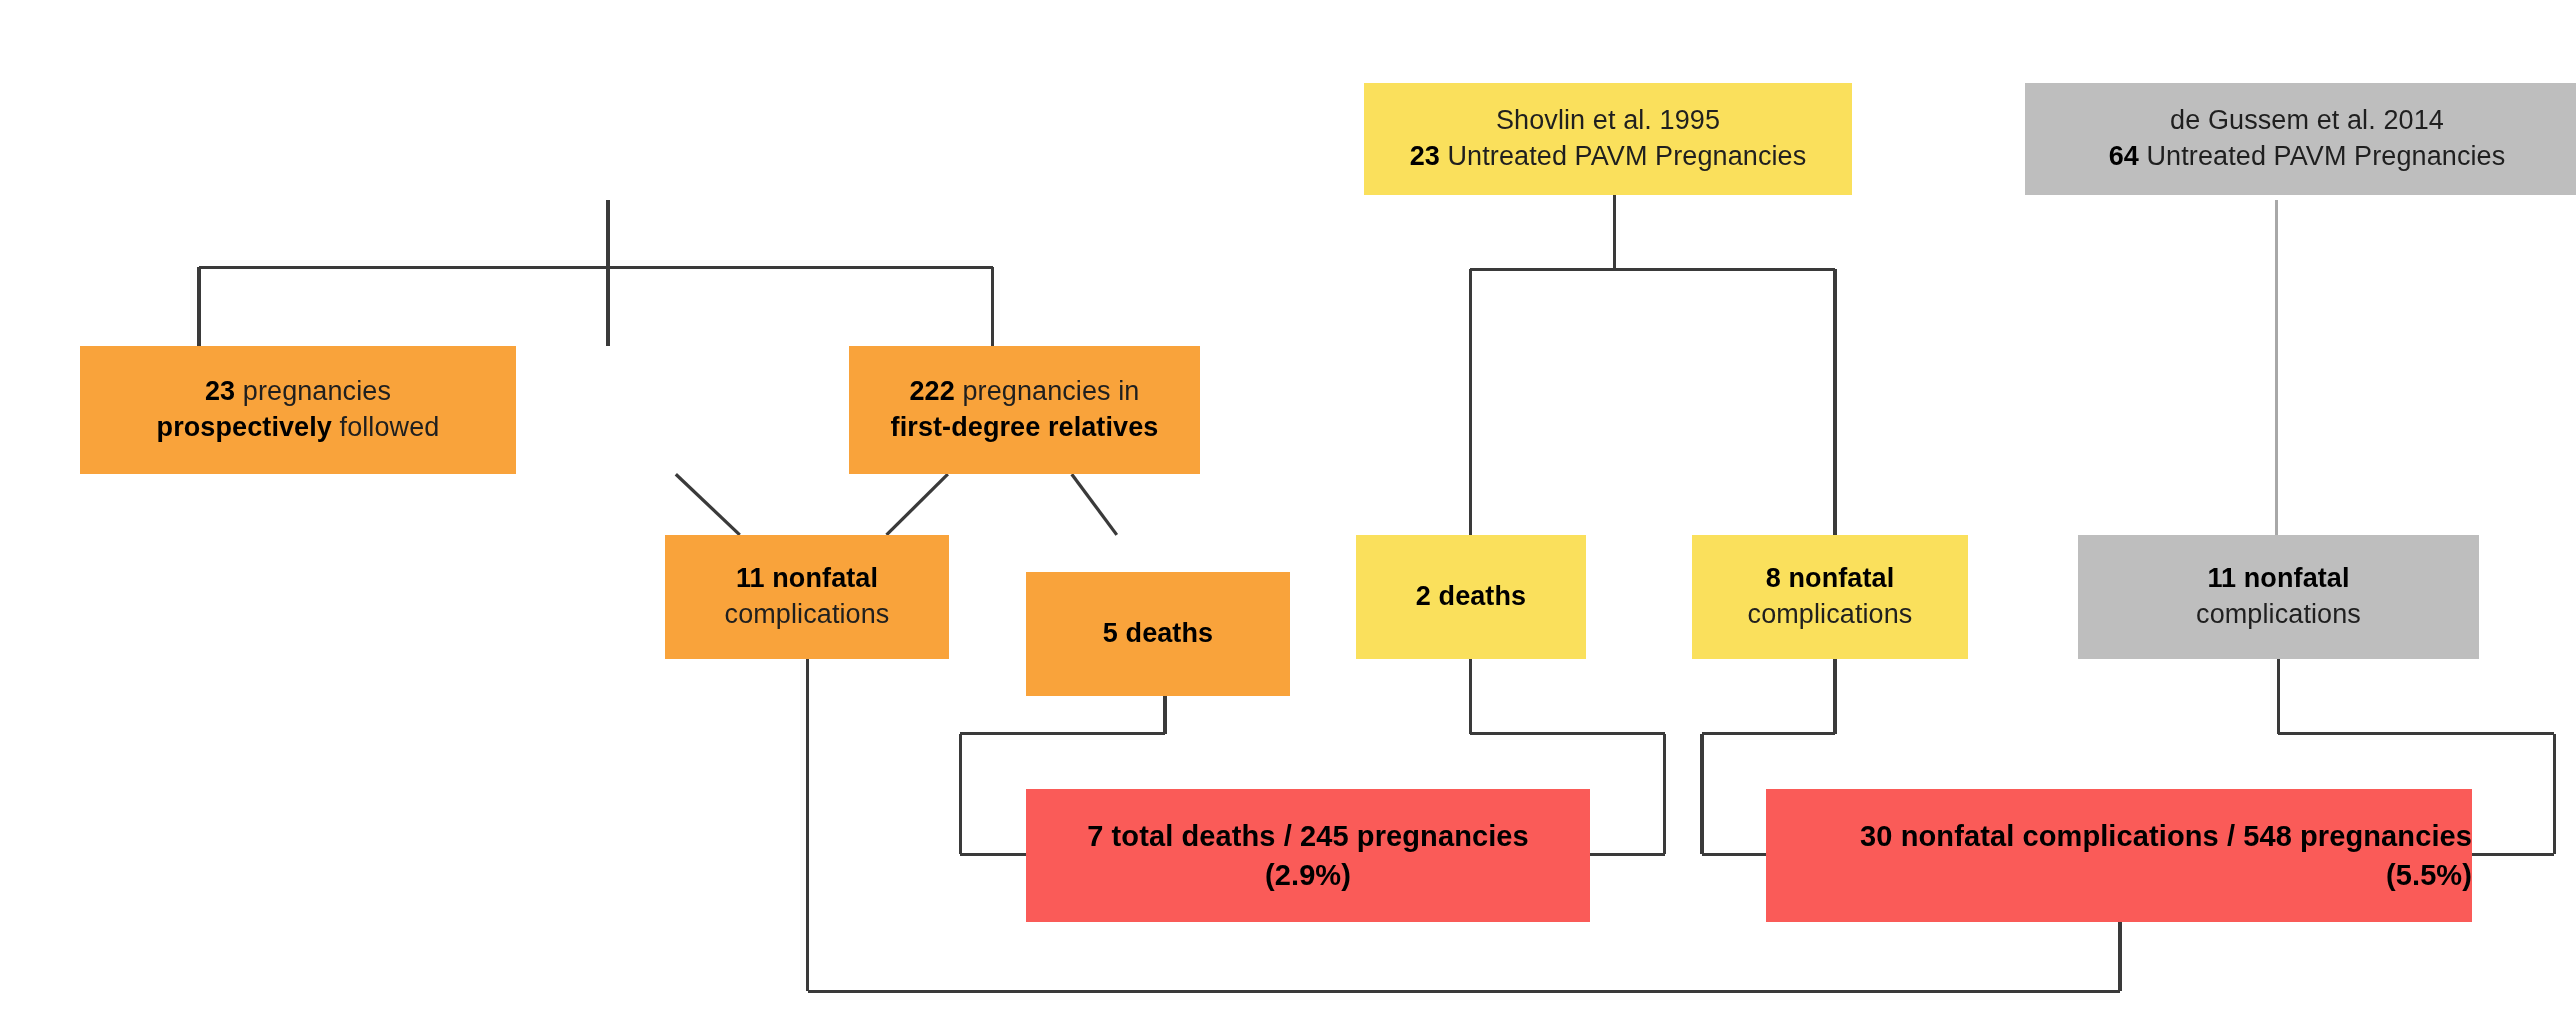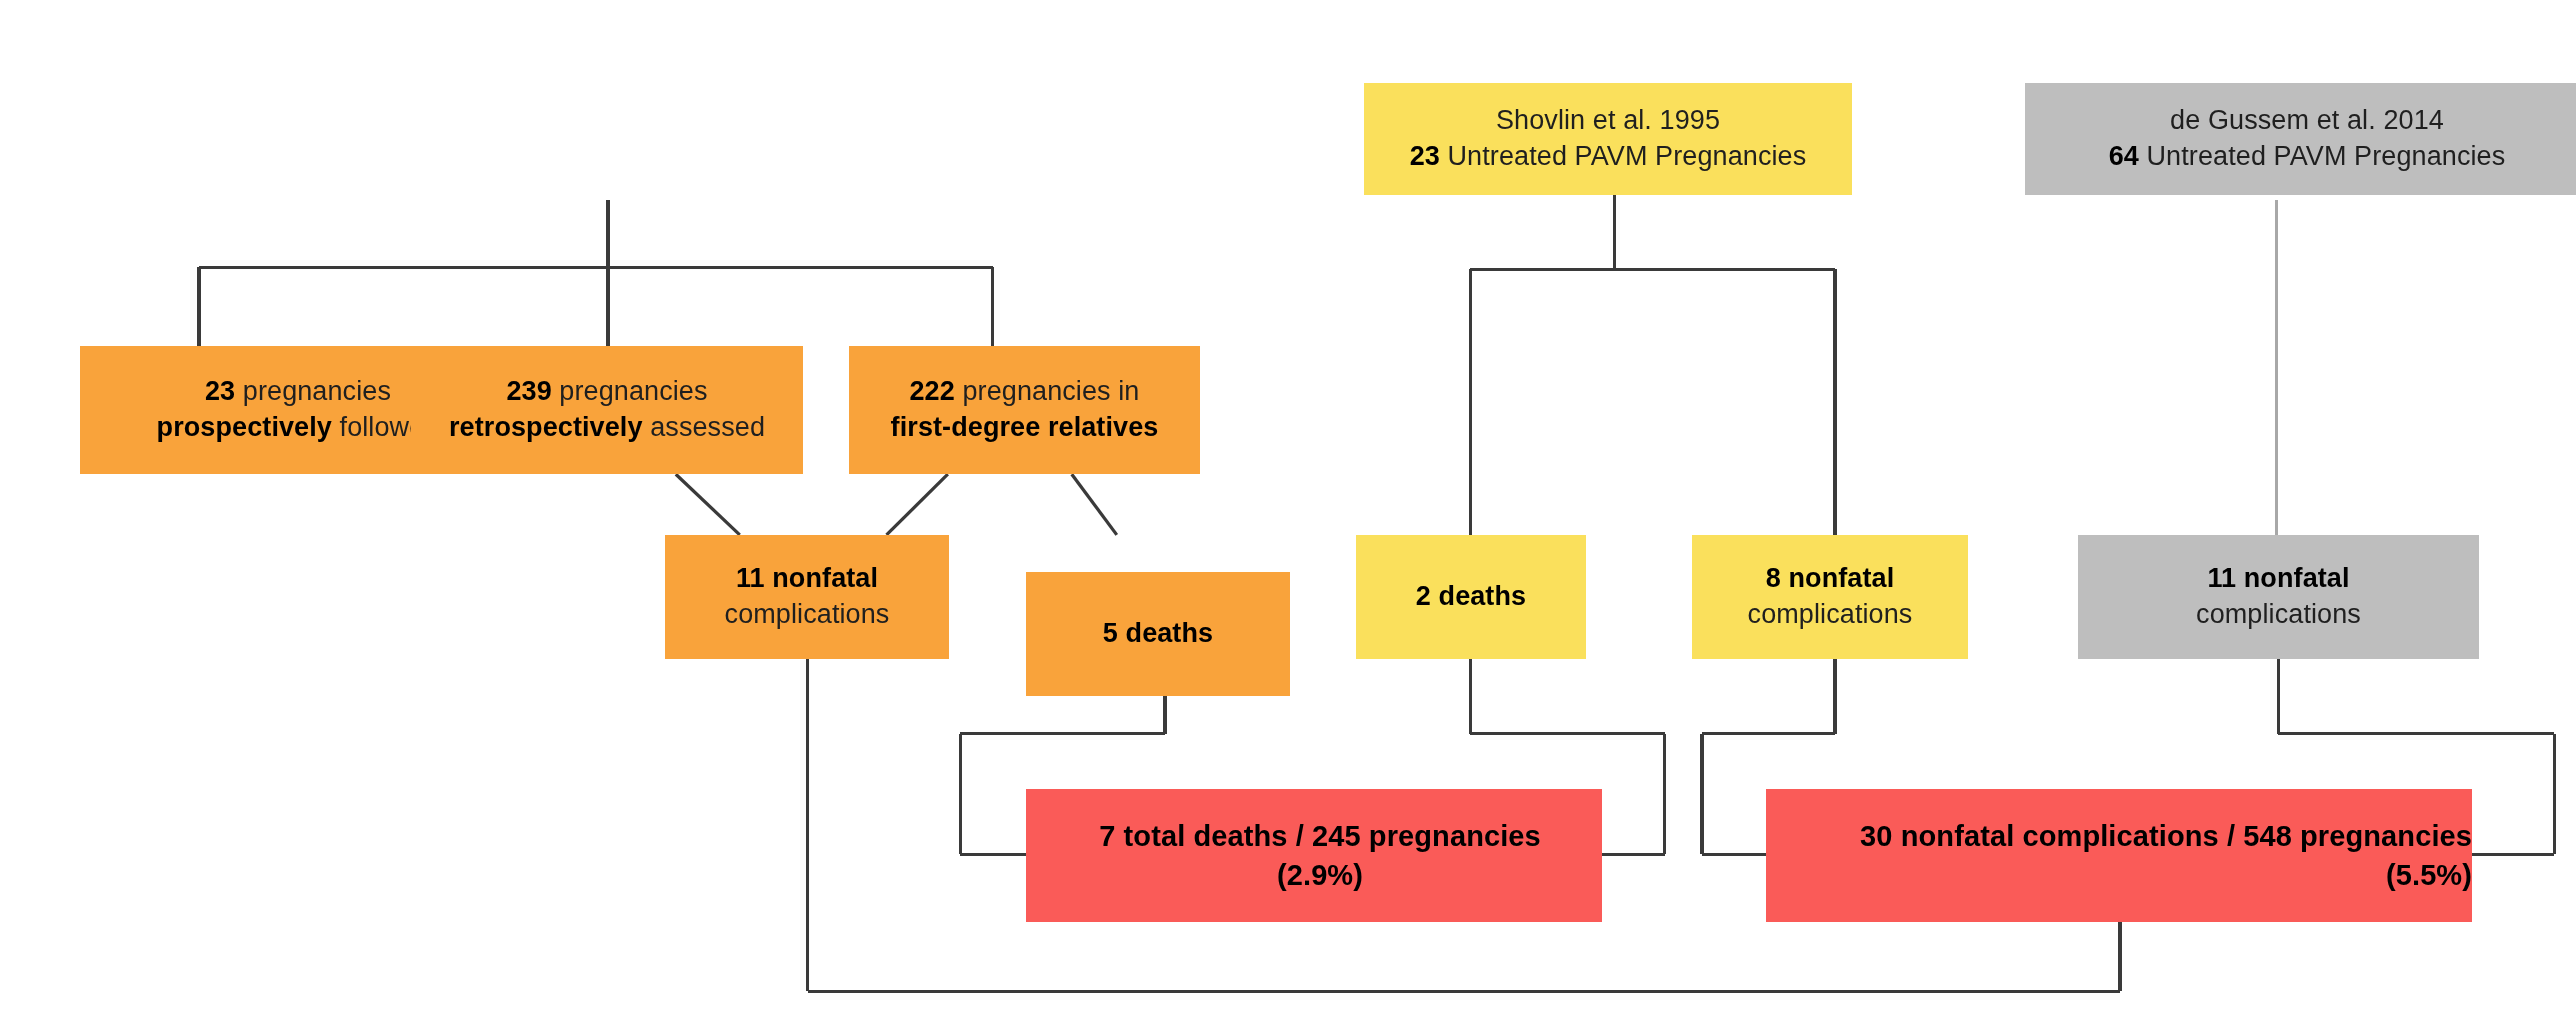--- a/index.html
+++ b/index.html
@@ -32,21 +32,21 @@
   #b-prospective   {left:32px;  top:346px; width:436px; height:128px;margin-left:48px;}
   #b-retrospective {left:411px; top:346px; width:392px; height:128px;}
   #b-firstdegree   {left:849px;top:346px; width:351px; height:128px;}
   #b-nonfatal11-o  {left:665px;top:535px; width:284px; height:124px;}
   #b-deaths5       {left:1026px;top:534px; width:264px; height:124px;margin-top:38px;}
   #b-shovlin1995   {left:1364px;top:83px; width:488px; height:112px;}
   #b-deaths2       {left:1356px;top:535px; width:230px; height:124px;}
   #b-nonfatal8     {left:1692px;top:535px; width:276px; height:124px;}
   #b-degussem      {left:2025px;top:83px; width:564px; height:112px;}
   #b-nonfatal11-g  {left:2078px;top:535px; width:401px; height:124px;}
-  #b-red1          {left:1026px;top:789px;width:564px; height:133px;padding-left:12px;}
+  #b-red1          {left:1026px;top:789px;width:564px; height:133px;}
   #b-red2          {left:1766px;top:789px;width:706px;height:133px;align-items:flex-end;}
 </style>
 </head>
 <body>
 
 <div id="stage">
 
   <svg id="wires" viewBox="0 0 3949 1553" shape-rendering="crispEdges">
     <g stroke="#3a3a3a" stroke-width="5" fill="none">
 
@@ -102,24 +102,20 @@
   <div class="box grey" id="b-degussem">
     <span class="ln">de Gussem et al. 2014</span>
     <span class="ln"><b>64</b><span> Untreated PAVM Pregnancies</span></span>
   </div>
 
   <div class="box orange" id="b-prospective">
     <span class="ln"><b>23</b><span> pregnancies</span></span>
     <span class="ln"><b>prospectively</b><span> followed</span></span>
   </div>
 
-  <div class="box orange" id="b-retrospective">
-    <span class="ln"><b>239</b><span> pregnancies</span></span>
-    <span class="ln"><b>retrospectively</b><span> assessed</span></span>
-  </div>
 
   <div class="box orange" id="b-firstdegree">
     <span class="ln"><b>222</b><span> pregnancies in</span></span>
     <span class="ln"><b>first-degree relatives</b><span></span></span>
   </div>
 
   <div class="box orange" id="b-nonfatal11-o">
     <span class="ln"><b>11 nonfatal</b></span>
     <span class="ln">complications</span>
   </div>

